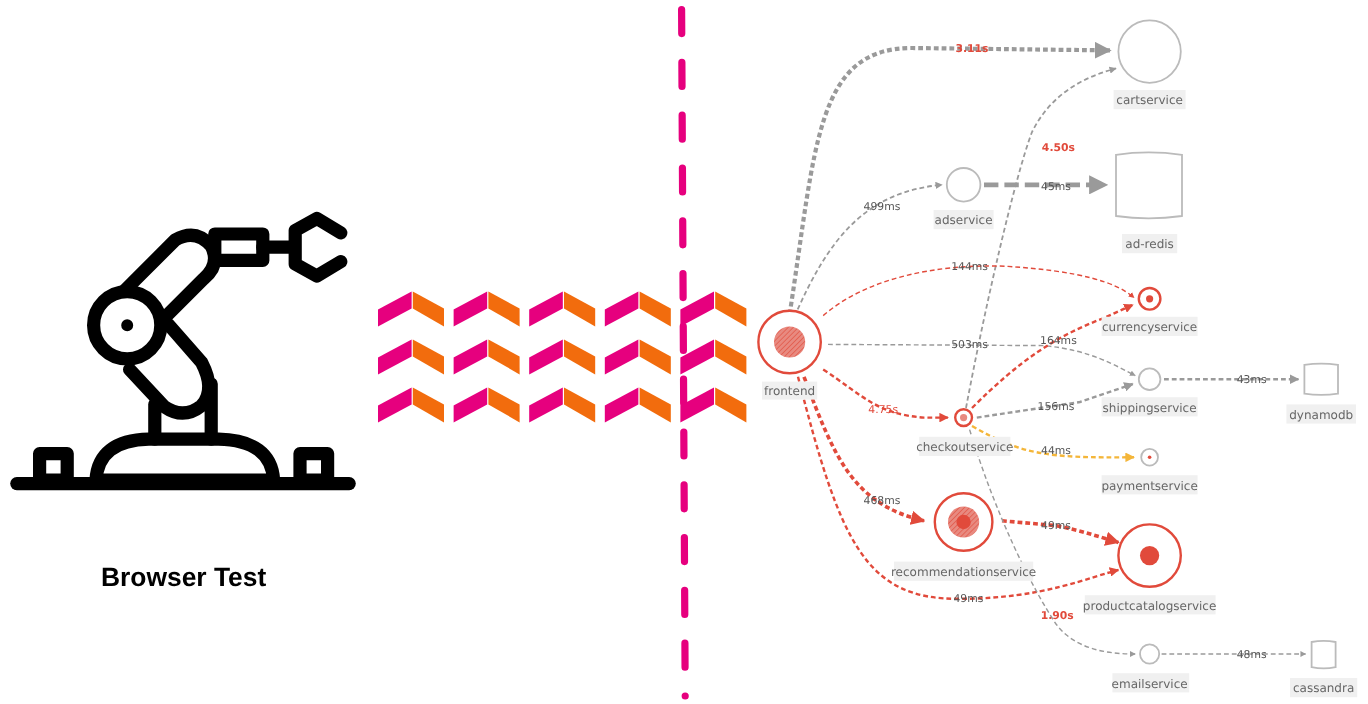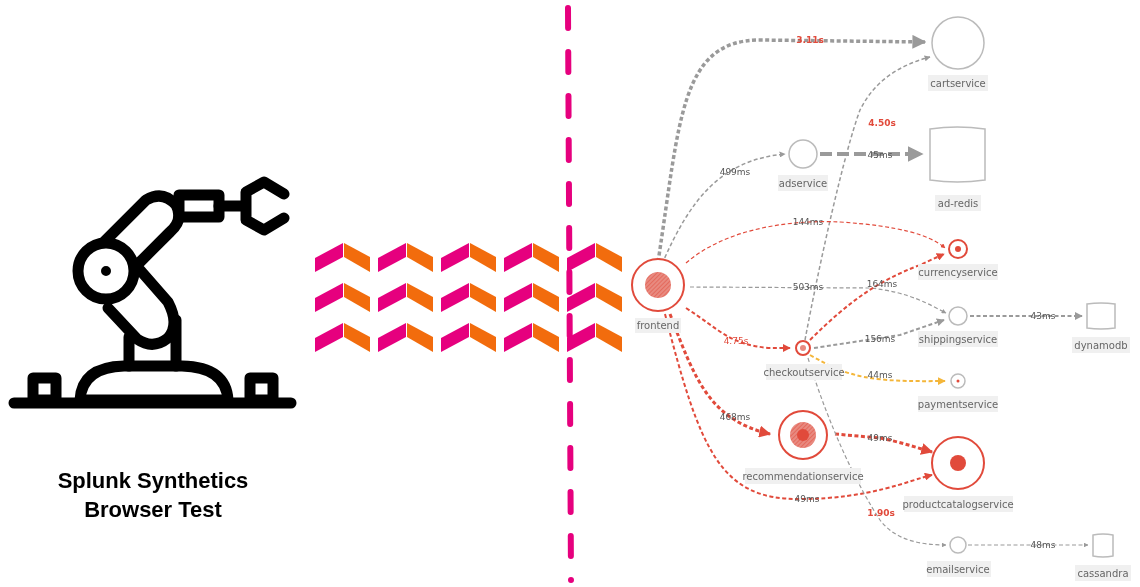--- a/index.html
+++ b/index.html
@@ -35,21 +35,20 @@
     <circle cx="106" cy="121" r="4" fill="#000" stroke-width="2"></circle>
 
     <rect x="179" y="45" width="40" height="22" fill="#fff"></rect>
     <line x1="219" y1="56" x2="243" y2="56"></line>
 
     <path d="M284 44 L264 32 L246 42 L246 70 L264 80 L284 68"></path>
   </g>
 </svg>
 
 <div class="caption">
-  <div>Splunk Synthetics</div>
   <div>Browser Test</div>
 </div>
 
 <svg class="stage" viewBox="0 0 1140 587" xmlns="http://www.w3.org/2000/svg">
   <defs>
     <marker id="ag" viewBox="0 0 10 10" refX="9" refY="5" markerWidth="4" markerHeight="4" orient="auto">
       <path d="M0 0 L10 5 L0 10 Z" fill="#9a9a9a"></path>
     </marker>
     <marker id="ar" viewBox="0 0 10 10" refX="9" refY="5" markerWidth="4" markerHeight="4" orient="auto">
       <path d="M0 0 L10 5 L0 10 Z" fill="#e14a3b"></path>

